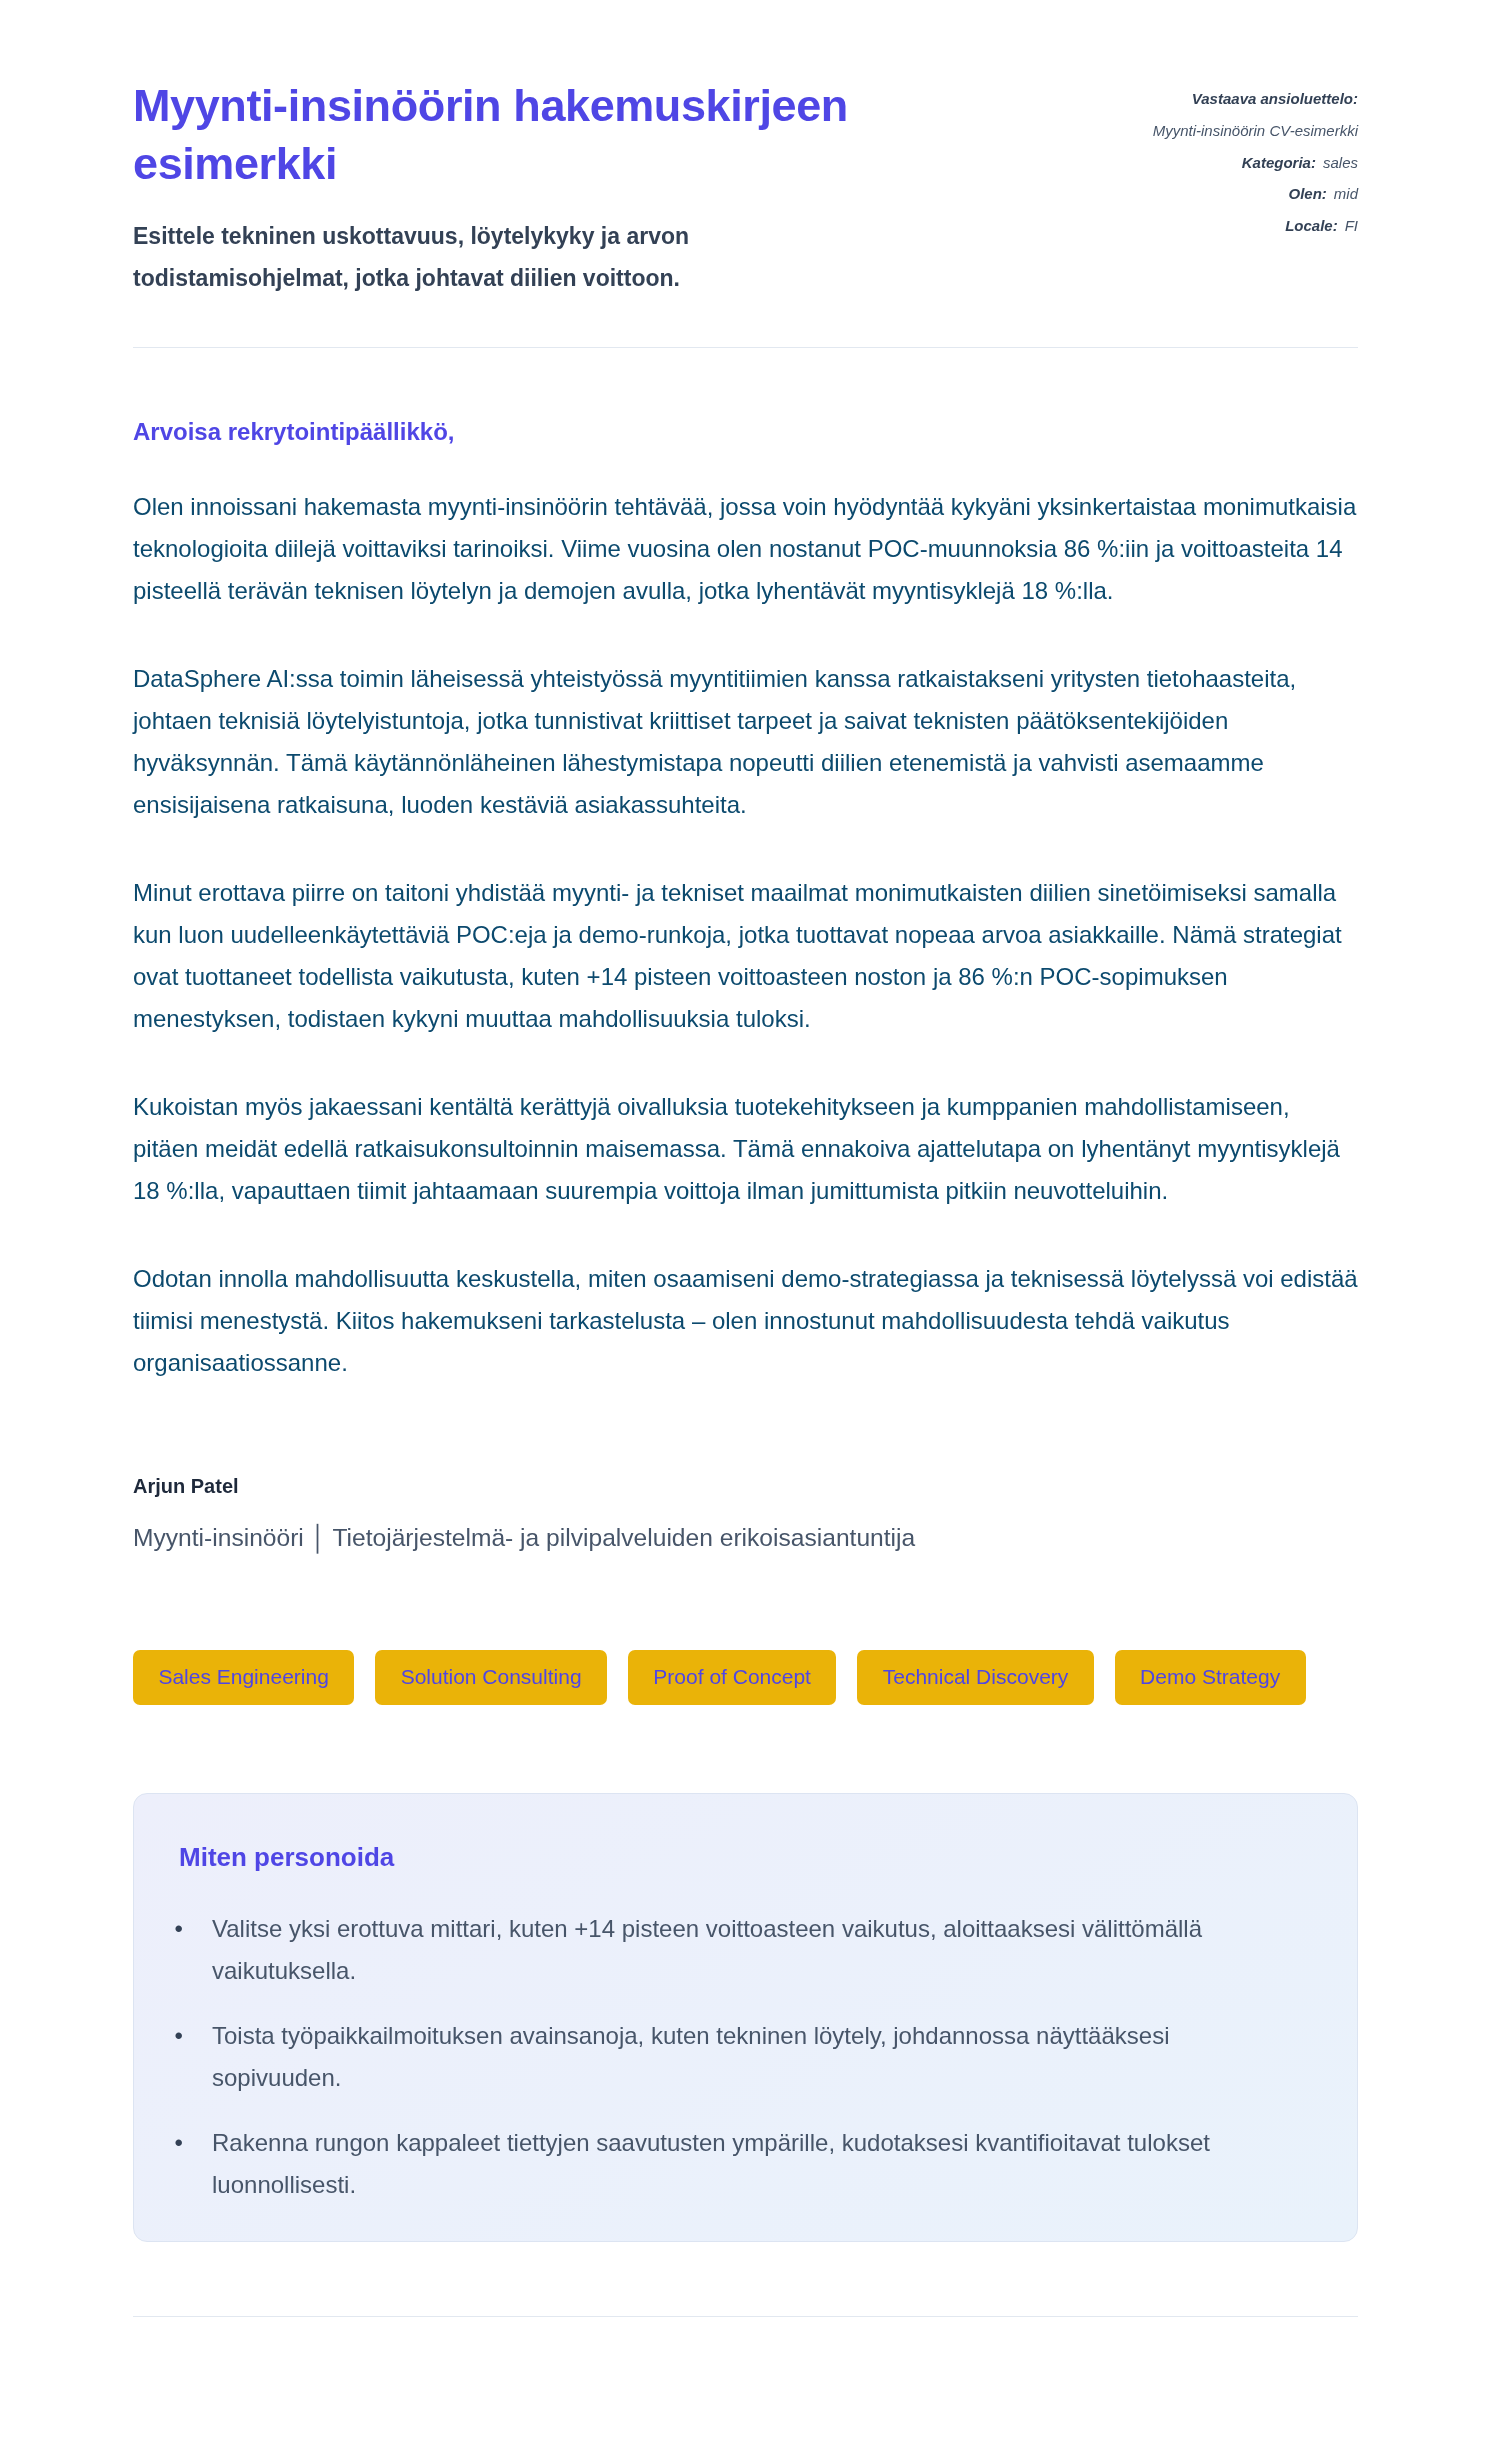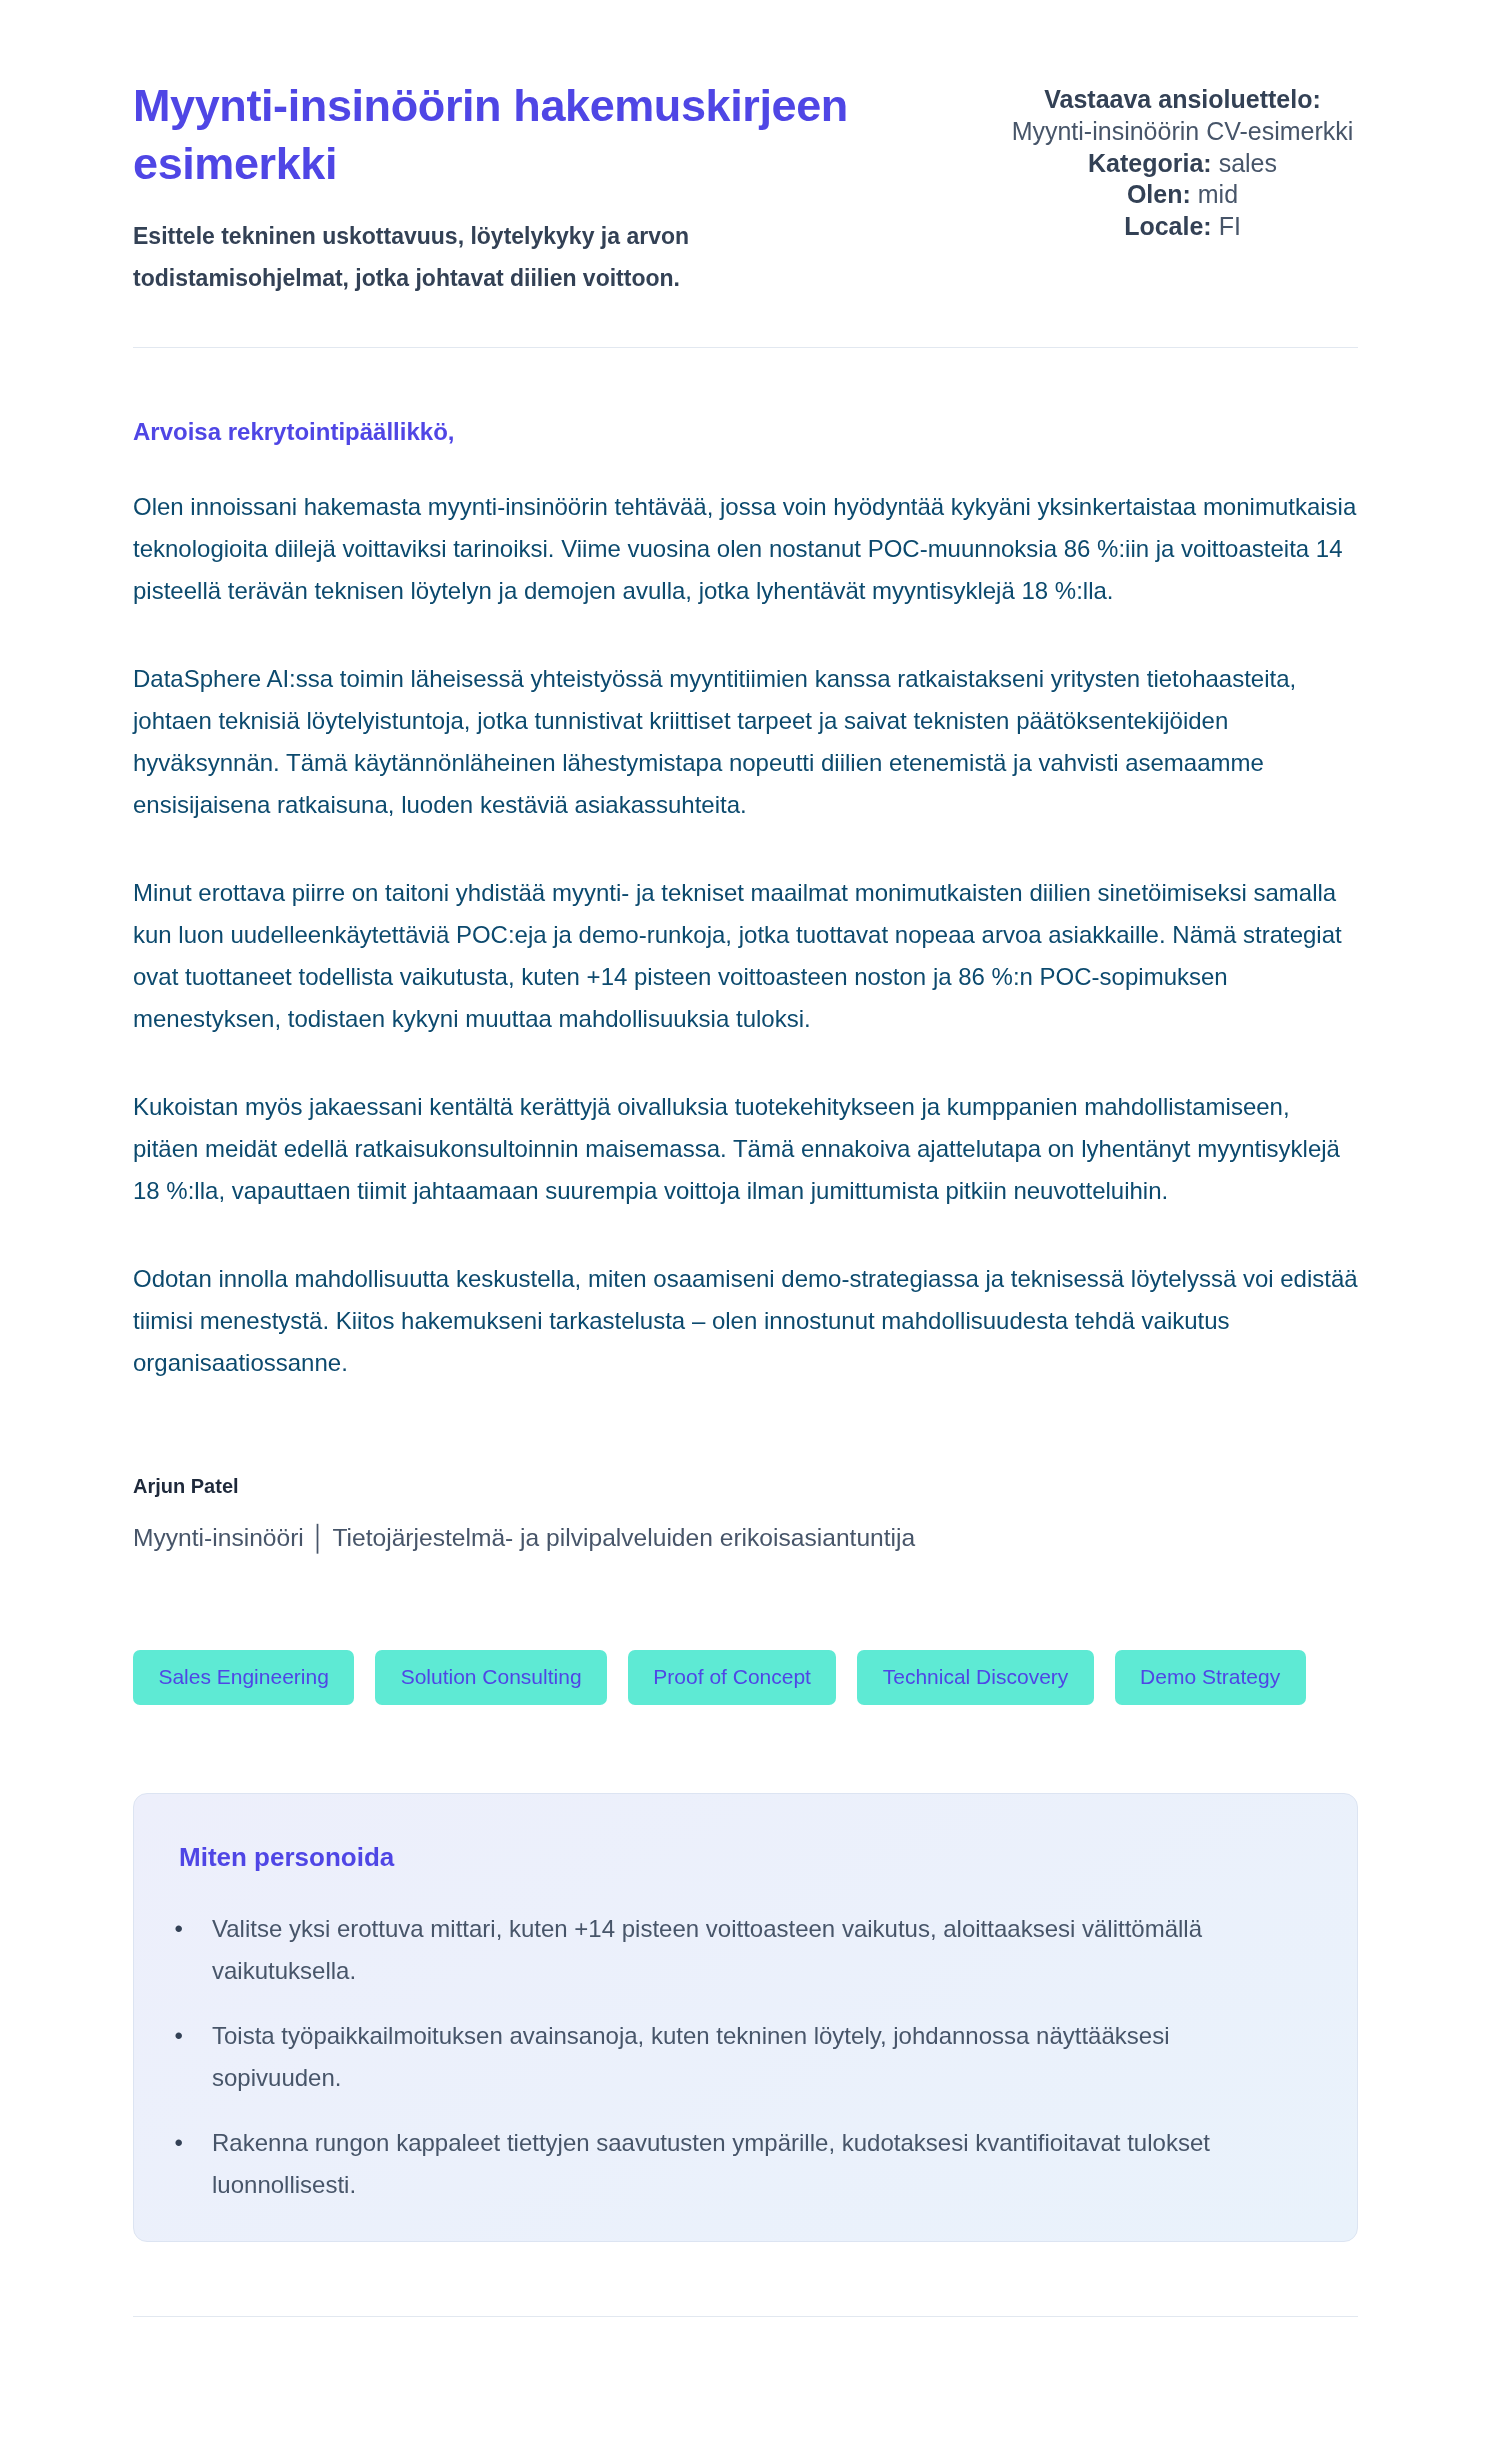--- a/index.html
+++ b/index.html
@@ -38,25 +38,26 @@
   .page-subtitle {
     margin: 23px 0 0 0;
     max-width: 772px;
     font-size: 23px;
     line-height: 42px;
     font-weight: bold;
     color: #334155;
   }
   .meta {
     flex: 0 0 351px;
-    text-align: center;
-    font-size: 25px;
+    text-align: right;
+    font-size: 15px;
     line-height: 30px;
     color: #475569;
     padding-top: 7px;
+    font-style: italic;
   }
   .meta-row { margin-bottom: 1.8px; }
   .meta-label { font-weight: bold; color: #334155; }
   .meta-value { margin-left: 7px; }
 
   .divider {
     border: none;
     border-top: 0.9px solid #e2e8f0;
     margin: 48px 0 0 0;
   }
@@ -90,21 +91,21 @@
 
   
   .tags {
     margin-top: 98px;
     display: flex;
     flex-wrap: wrap;
     gap: 21px;
   }
   .tag {
     display: inline-block;
-    background: #5eead4;
+    background: #eab308;
     color: #4f46e5;
     font-size: 21px;
     line-height: 24.6px;
     padding: 15px 25.4px;
     border-radius: 7px;
     white-space: nowrap;
   }
 
   
   .tipbox {

